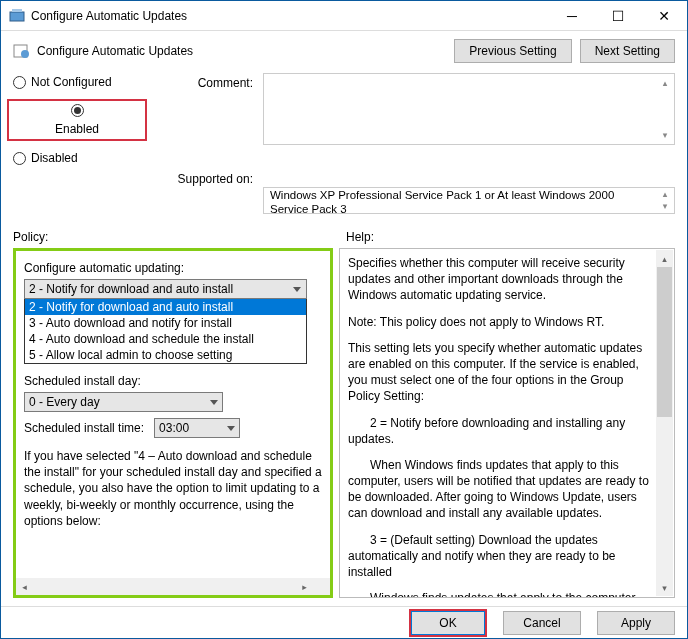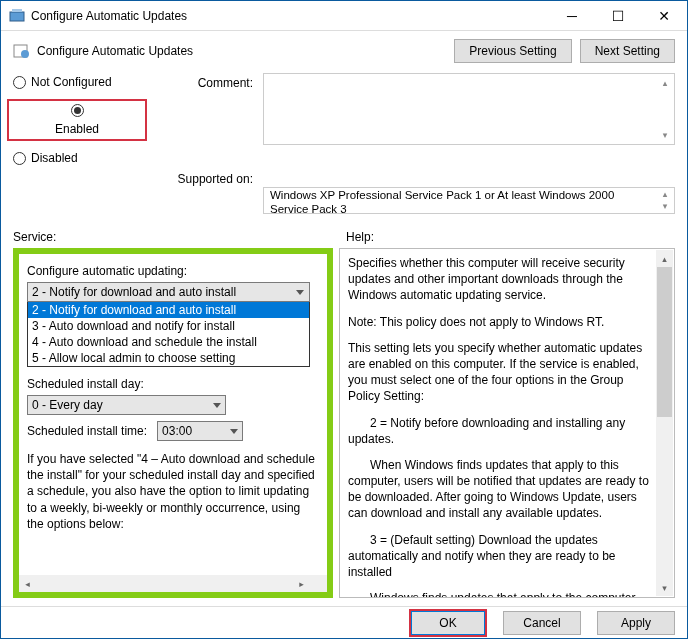--- a/index.html
+++ b/index.html
@@ -30,21 +30,21 @@
     .comment-box { height: 72px; }
     .supported-box { height: 27px; padding: 1px 20px 3px 6px; font-size: 11.5px; line-height: 1.2; margin-top: 18px; }
     .scrollbit { position: absolute; right: 1px; top: 1px; bottom: 1px; width: 16px; display: flex; flex-direction: column; justify-content: space-between; }
     .scrollarrow { width: 16px; height: 16px; display: flex; align-items: center; justify-content: center; font-size: 9px; color: #888; }
     
     .labels-row { display: flex; margin: 10px 0 4px 0; }
     .labels-row > div:first-child { width: 333px; }
     
     .panes { display: flex; gap: 6px; flex: 1; min-height: 0; }
     .options-pane, .help-pane { border: 1px solid #bbb; padding: 6px 8px; overflow: hidden; position: relative; }
-    .options-pane { width: 320px; border: 6px solid #84cc16; flex-shrink: 0; }
+    .options-pane { width: 320px; border: 3px solid #84cc16; flex-shrink: 0; }
     .help-pane { flex: 1; padding-right: 22px; }
     
     .opt-label { margin-bottom: 4px; margin-top: 4px; }
     .dropdown { border: 1px solid #7a7a7a; background: #e6e6e6; padding: 2px 20px 2px 4px; position: relative; width: 283px; font-size: 12px; }
     .dropdown::after { content: ""; position: absolute; right: 5px; top: 7px; width: 0; height: 0; border-left: 4px solid transparent; border-right: 4px solid transparent; border-top: 5px solid #555; }
     .dropdown-list { border: 1px solid #333; background: #fff; width: 283px; margin-top: -1px; }
     .dd-item { padding: 1px 4px; font-size: 12px; }
     .dd-item.selected { background: #0078d7; color: #fff; }
     
     .small-select { border: 1px solid #7a7a7a; background: #e6e6e6; padding: 2px 18px 2px 4px; position: relative; display: inline-block; font-size: 12px; }
@@ -129,21 +129,21 @@
       <div class="textarea-box supported-box">
         <span>Windows XP Professional Service Pack 1 or At least Windows 2000 Service Pack 3</span>
         <div class="scrollbit">
           <span class="scrollarrow">▴</span>
           <span class="scrollarrow">▾</span>
         </div>
       </div>
     </div>
 
     <div class="labels-row">
-      <div>Service:</div>
+      <div>Policy:</div>
       <div>Help:</div>
     </div>
 
     <div class="panes">
       <div class="options-pane">
         <div class="opt-label">Configure automatic updating:</div>
         <div class="dropdown">2 - Notify for download and auto install</div>
         <div class="dropdown-list">
           <div class="dd-item selected">2 - Notify for download and auto install</div>
           <div class="dd-item">3 - Auto download and notify for install</div>

